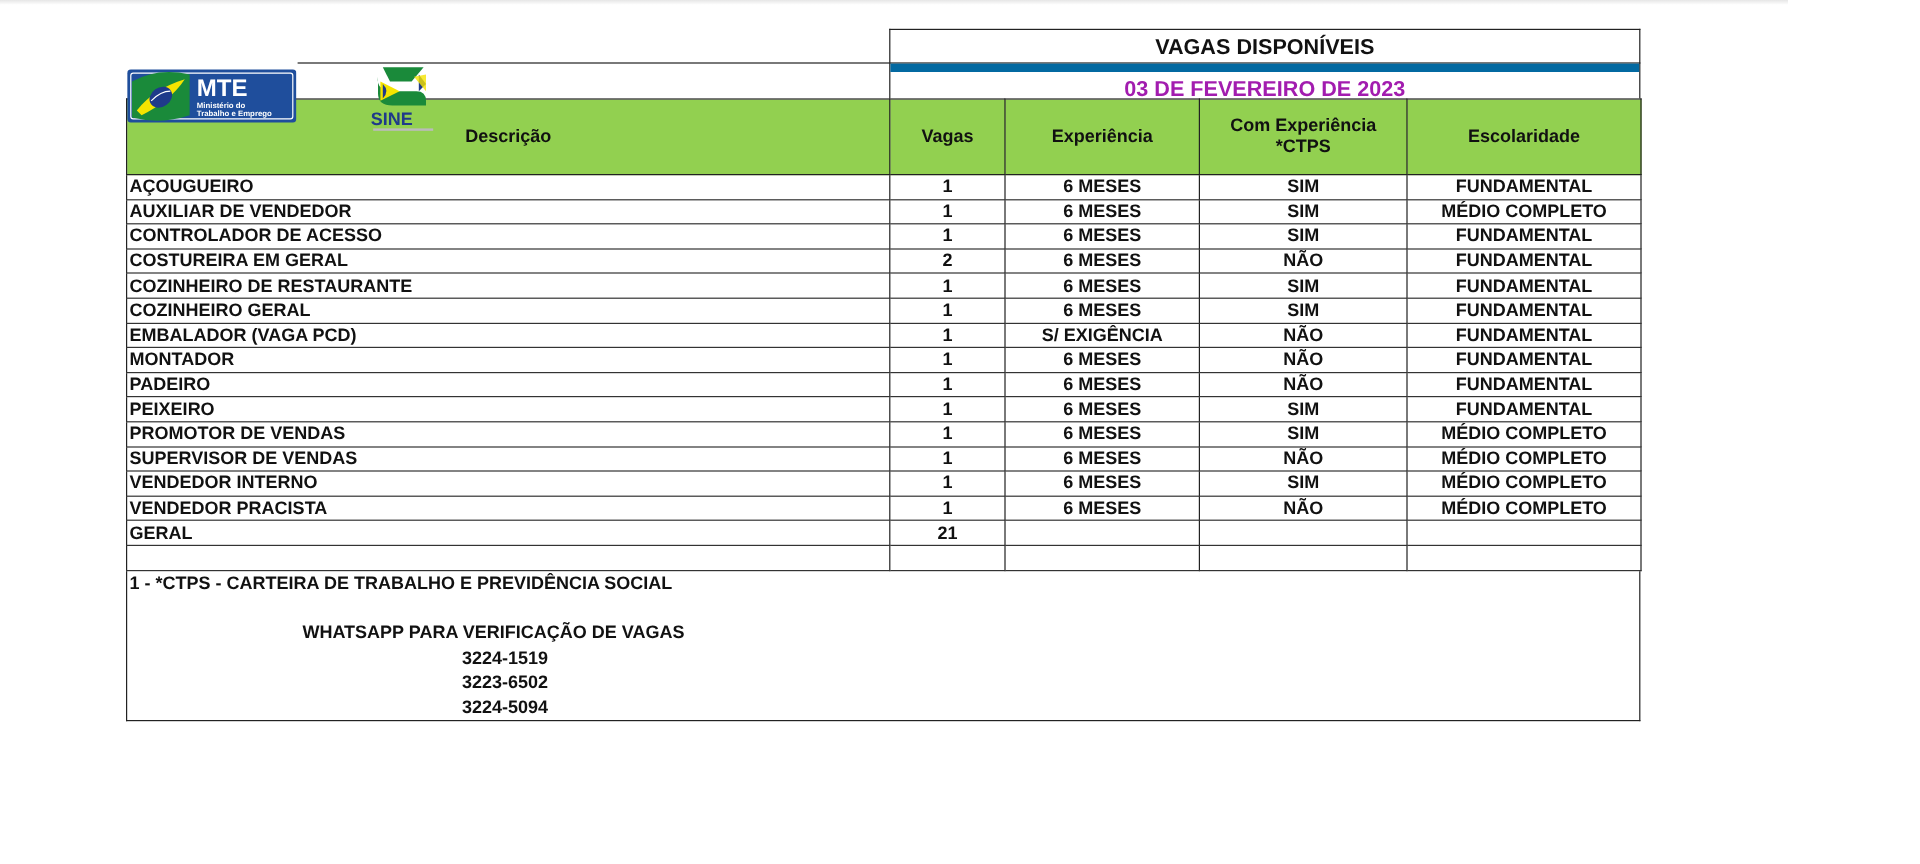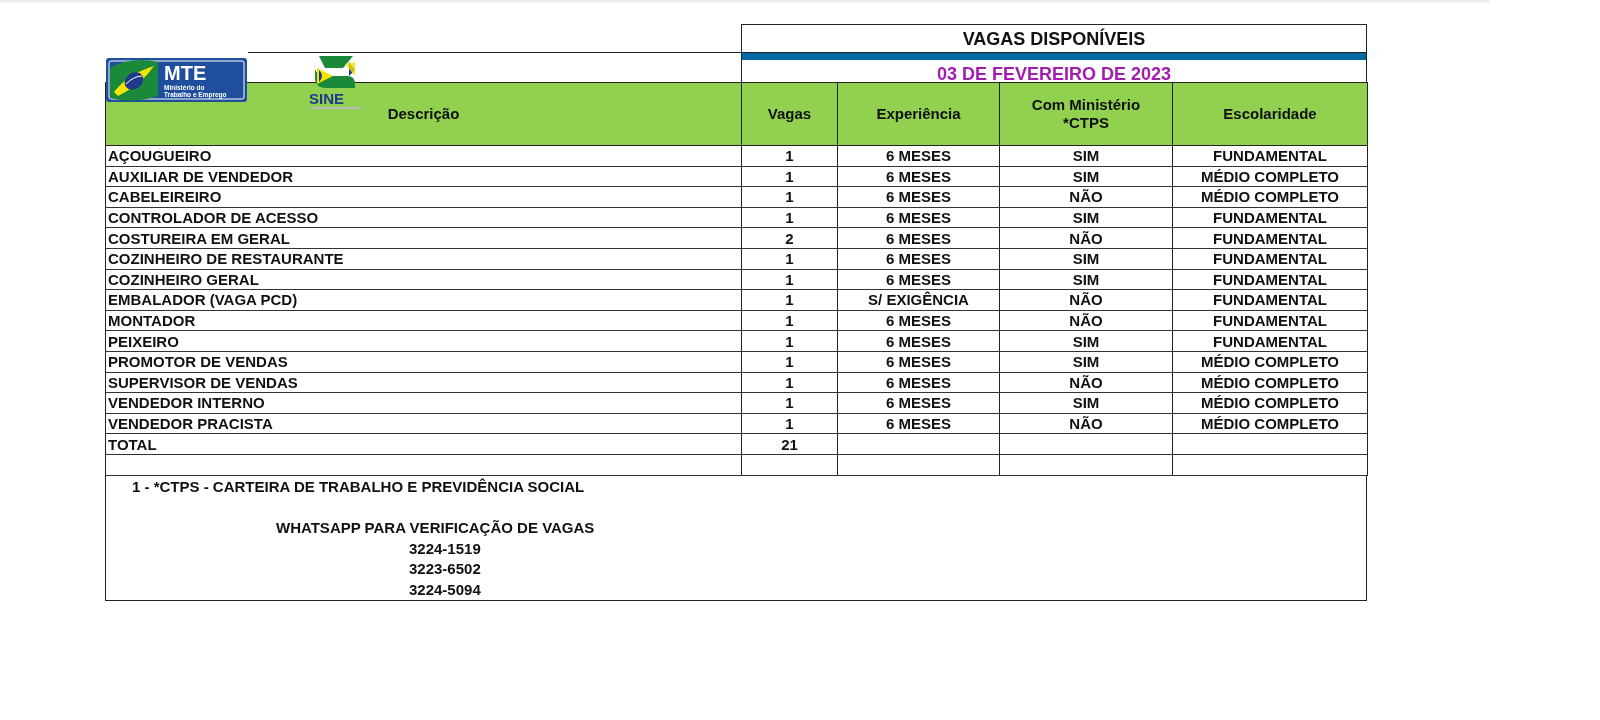--- a/index.html
+++ b/index.html
@@ -13,21 +13,21 @@
   .sine { position: absolute; left: 200px; top: 2px; width: 64px; height: 56px; }
   .titlebox { position: absolute; left: 636px; top: 0; width: 626px; height: 58px; border-left: 1px solid #222; border-right: 1px solid #222; border-top: 1px solid #222; box-sizing: border-box; }
   .t1 { height: 28px; border-bottom: 7px solid #0369a1; display: flex; align-items: center; justify-content: center; font-weight: bold; font-size: 18px; color: #111; }
   .t2 { height: 28px; display: flex; align-items: center; justify-content: center; font-weight: bold; font-size: 18px; color: #a21caf; }
   table { border-collapse: collapse; width: 1262px; table-layout: fixed; }
   th { background: #92d050; font-weight: bold; font-size: 15px; color: #111; height: 62px; border: 1.5px solid #222; padding: 0; line-height: 18px; }
   td { font-size: 15px; font-weight: bold; color: #111; height: 19.6px; padding: 0 2px; border-left: 1.5px solid #222; border-right: 1.5px solid #222; border-bottom: 1.5px solid #333; white-space: nowrap; line-height: 19px; }
   td.c { text-align: center; }
   td.l { text-align: left; }
   .notes { border: 1.5px solid #222; border-top: none; height: 124px; position: relative; font-size: 15px; font-weight: bold; color: #111; }
-  .n { position: absolute; white-space: nowrap; margin-left: 24px; }
+  .n { position: absolute; white-space: nowrap; }
 </style>
 </head>
 <body>
 
 <div class="topbar"></div>
 
 <div class="sheet">
   <div class="hdr">
     <div class="logos">
       <div class="hdr-top-line"></div>
@@ -65,47 +65,40 @@
       <col style="width:96px">
       <col style="width:162px">
       <col style="width:173px">
       <col style="width:195px">
     </colgroup>
     <thead>
       <tr>
         <th>Descrição</th>
         <th>Vagas</th>
         <th>Experiência</th>
-        <th><span>Com Ministério</span><br><span>*CTPS</span></th>
+        <th><span>Com Experiência</span><br><span>*CTPS</span></th>
         <th>Escolaridade</th>
       </tr>
     </thead>
     <tbody>
       <tr>
           <td class="l">AÇOUGUEIRO</td>
           <td class="c">1</td>
           <td class="c">6 MESES</td>
           <td class="c">SIM</td>
           <td class="c">FUNDAMENTAL</td>
         </tr>
       <tr>
           <td class="l">AUXILIAR DE VENDEDOR</td>
           <td class="c">1</td>
           <td class="c">6 MESES</td>
           <td class="c">SIM</td>
           <td class="c">MÉDIO COMPLETO</td>
         </tr>
       <tr>
-          <td class="l">CABELEIREIRO</td>
-          <td class="c">1</td>
-          <td class="c">6 MESES</td>
-          <td class="c">NÃO</td>
-          <td class="c">MÉDIO COMPLETO</td>
-        </tr>
-      <tr>
           <td class="l">CONTROLADOR DE ACESSO</td>
           <td class="c">1</td>
           <td class="c">6 MESES</td>
           <td class="c">SIM</td>
           <td class="c">FUNDAMENTAL</td>
         </tr>
       <tr>
           <td class="l">COSTUREIRA EM GERAL</td>
           <td class="c">2</td>
           <td class="c">6 MESES</td>
@@ -134,20 +127,27 @@
           <td class="c">FUNDAMENTAL</td>
         </tr>
       <tr>
           <td class="l">MONTADOR</td>
           <td class="c">1</td>
           <td class="c">6 MESES</td>
           <td class="c">NÃO</td>
           <td class="c">FUNDAMENTAL</td>
         </tr>
       <tr>
+          <td class="l">PADEIRO</td>
+          <td class="c">1</td>
+          <td class="c">6 MESES</td>
+          <td class="c">NÃO</td>
+          <td class="c">FUNDAMENTAL</td>
+        </tr>
+      <tr>
           <td class="l">PEIXEIRO</td>
           <td class="c">1</td>
           <td class="c">6 MESES</td>
           <td class="c">SIM</td>
           <td class="c">FUNDAMENTAL</td>
         </tr>
       <tr>
           <td class="l">PROMOTOR DE VENDAS</td>
           <td class="c">1</td>
           <td class="c">6 MESES</td>
@@ -169,21 +169,21 @@
           <td class="c">MÉDIO COMPLETO</td>
         </tr>
       <tr>
           <td class="l">VENDEDOR PRACISTA</td>
           <td class="c">1</td>
           <td class="c">6 MESES</td>
           <td class="c">NÃO</td>
           <td class="c">MÉDIO COMPLETO</td>
         </tr>
       <tr>
-          <td class="l">TOTAL</td>
+          <td class="l">GERAL</td>
           <td class="c">21</td>
           <td></td>
           <td></td>
           <td></td>
         </tr>
       <tr>
           <td></td>
           <td></td>
           <td></td>
           <td></td>

